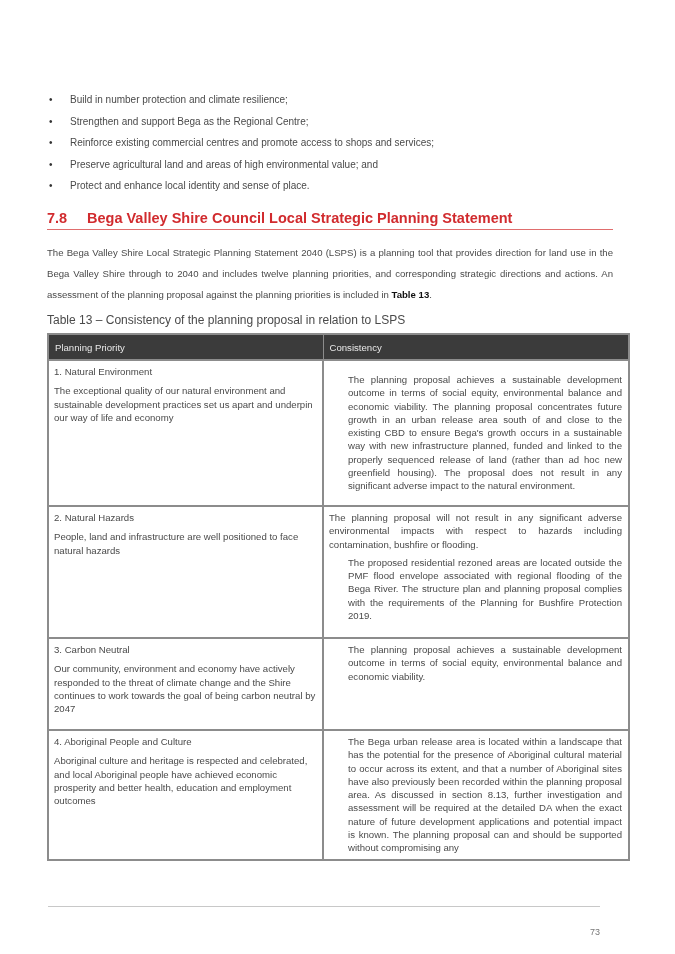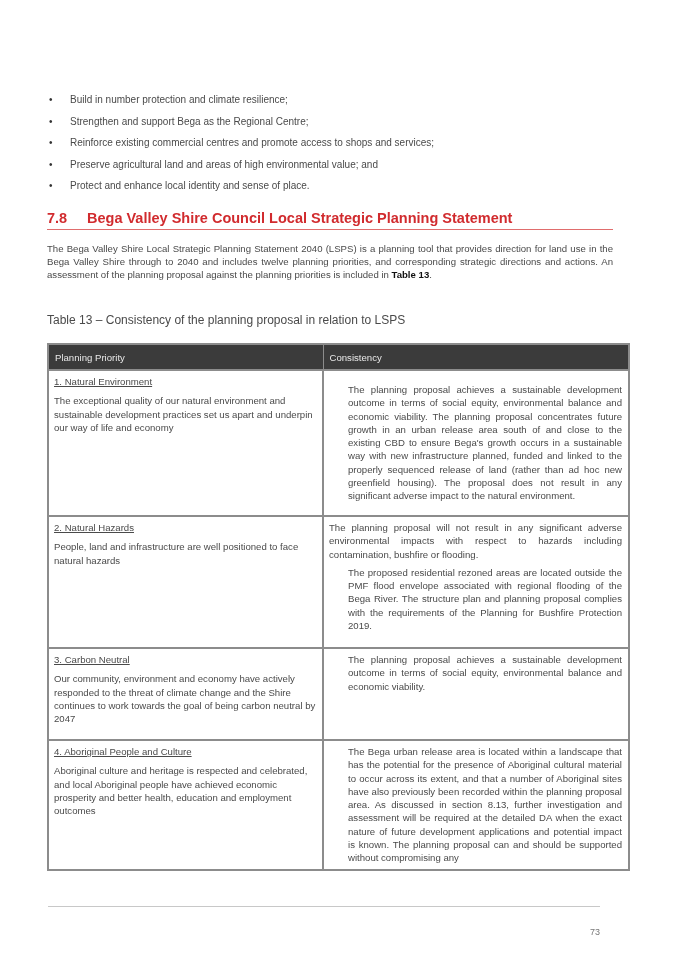--- a/index.html
+++ b/index.html
@@ -19,44 +19,44 @@
       position: absolute; left: 3px; top: 0; font-size: 10px; color: #333;
     }
     .section-heading {
       position: absolute; left: 47px; top: 209px; width: 566px;
       border-bottom: 1.5px solid #e06d6d; padding-bottom: 2px;
       font-size: 14.5px; font-weight: bold; color: #d12b2e; line-height: 18px;
     }
     .section-heading .num { display: inline-block; width: 40px; }
     .intro {
       position: absolute; left: 47px; top: 242px; width: 566px;
-      font-size: 9.6px; line-height: 13px; text-align: justify; margin: 0;
+      font-size: 9.6px; line-height: 21px; text-align: justify; margin: 0;
     }
     .intro b { color: #111; }
     .caption {
       position: absolute; left: 47px; top: 314px;
       font-size: 12px; line-height: 12px; margin: 0;
     }
     table.lsps {
-      position: absolute; left: 47px; top: 343px; width: 581px;
+      position: absolute; left: 47px; top: 333px; width: 581px;
       border-collapse: collapse; table-layout: fixed;
       border: 2px solid #8c8c8c;
     }
     table.lsps col.c1 { width: 275px; }
     table.lsps col.c2 { width: 306px; }
     table.lsps th {
       background: #3b3b3b; color: #e8e8e8; font-weight: normal;
       font-size: 9.6px; text-align: left; height: 24px; padding: 0 6px;
       border-right: 1px solid #8c8c8c;
     }
     table.lsps td {
       vertical-align: top; font-size: 9.6px; line-height: 13.3px;
       border: 2px solid #8c8c8c; padding: 4px 6px 4px 5px;
     }
-    td .pp-title { margin: 0 0 6px 0; text-decoration: underline; }
+    td .pp-title { margin: 0 0 6px 0; }
     td .pp-desc { margin: 0; width: 262px; }
     td.cons p { margin: 0 0 5px 0; text-align: justify; }
     td.cons p:last-child { margin-bottom: 0; margin-left: 19px; }
     tr.r1 td { height: 128px; }
     tr.r1 td.cons { padding-top: 12px; }
     tr.r2 td { height: 122px; }
     tr.r3 td { height: 82px; }
     tr.r4 td { height: 120px; }
     .footer-rule {
       position: absolute; left: 48px; top: 906px; width: 552px;

